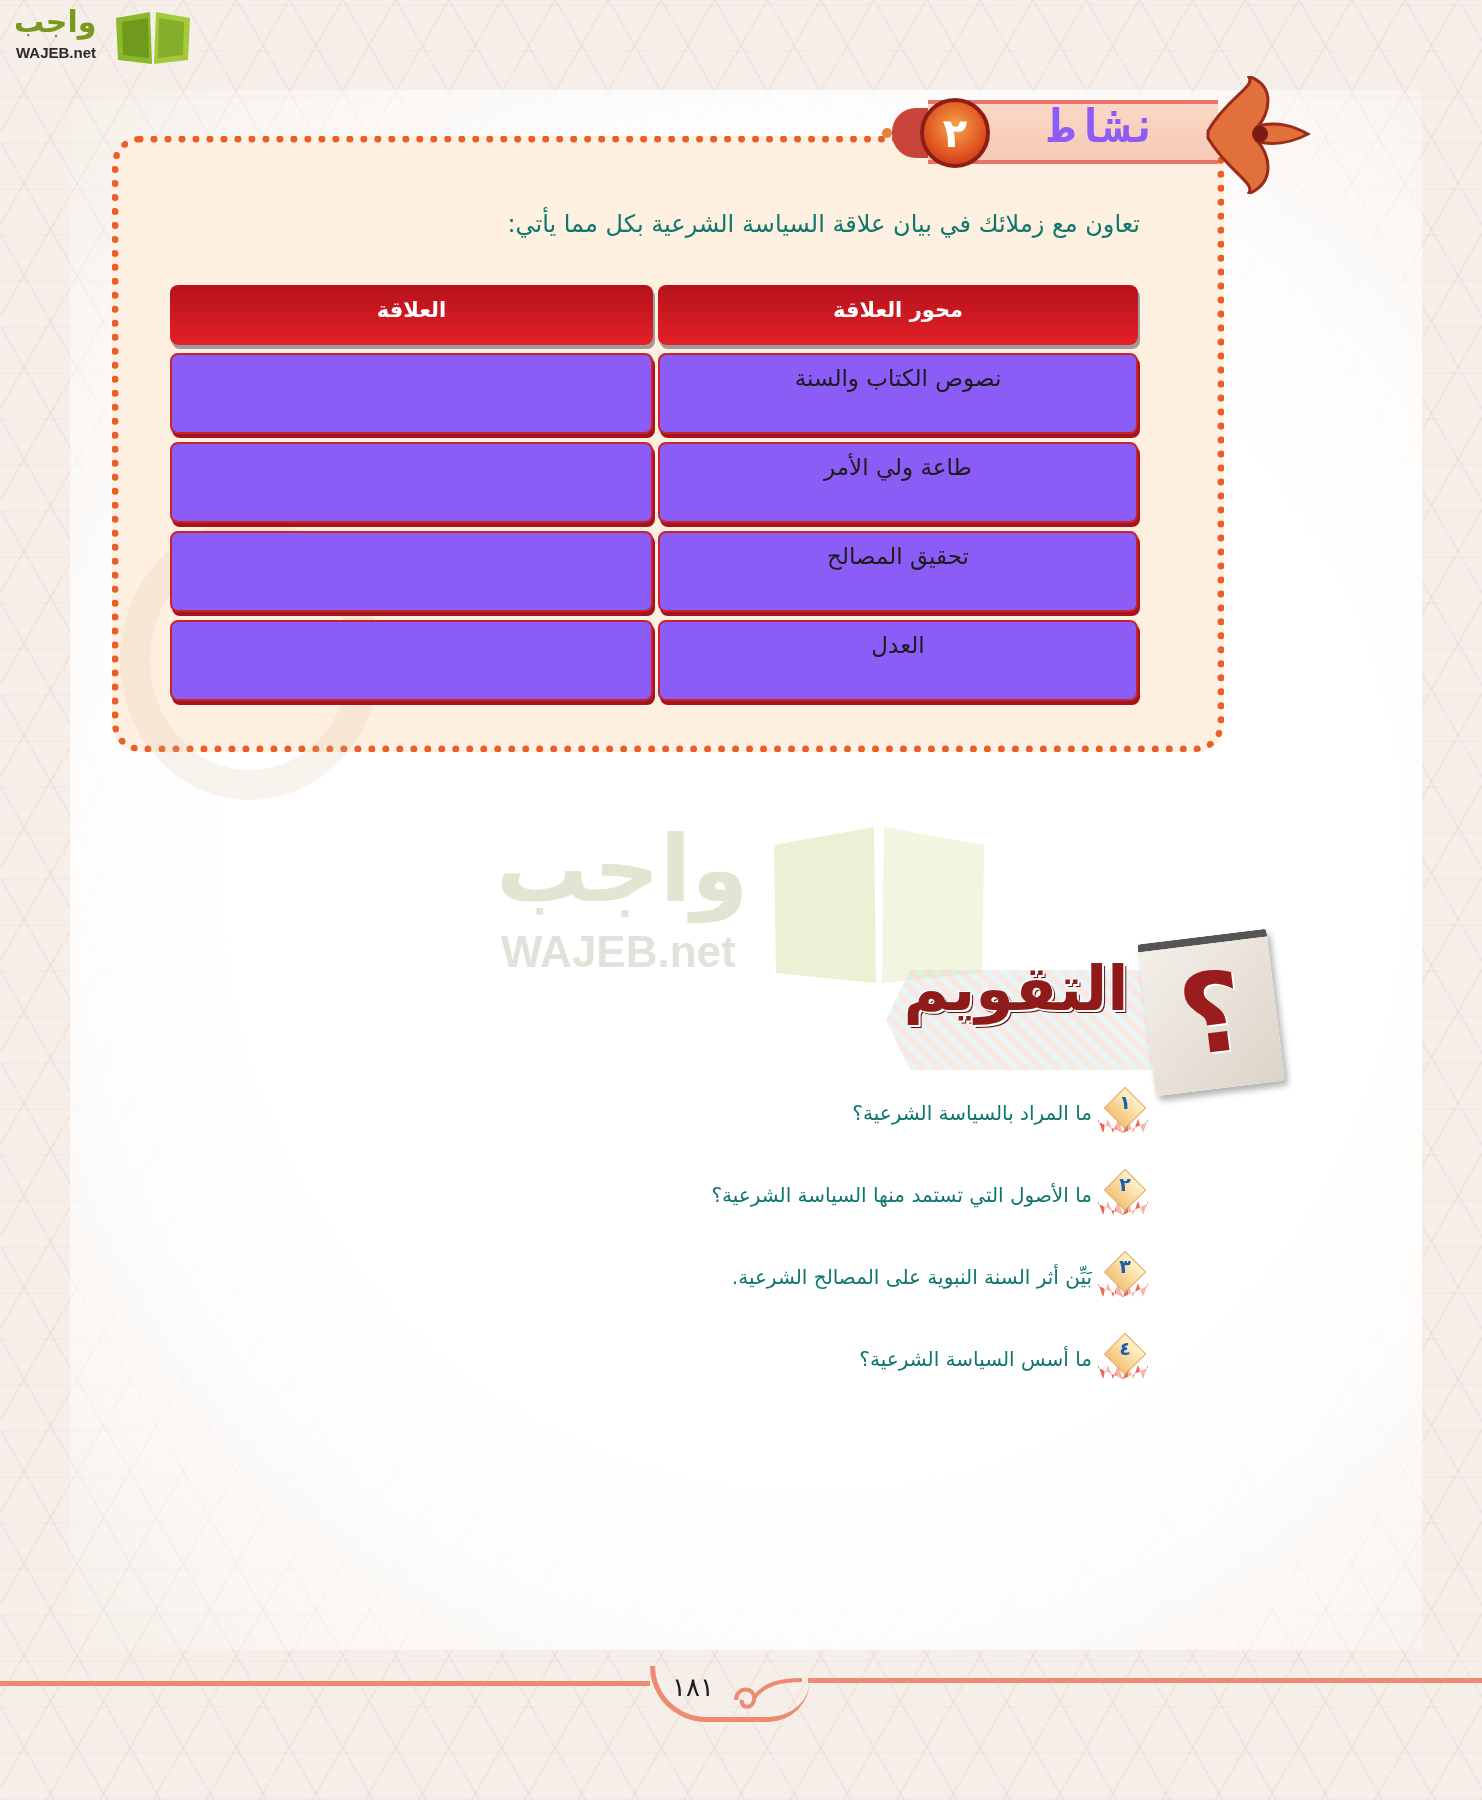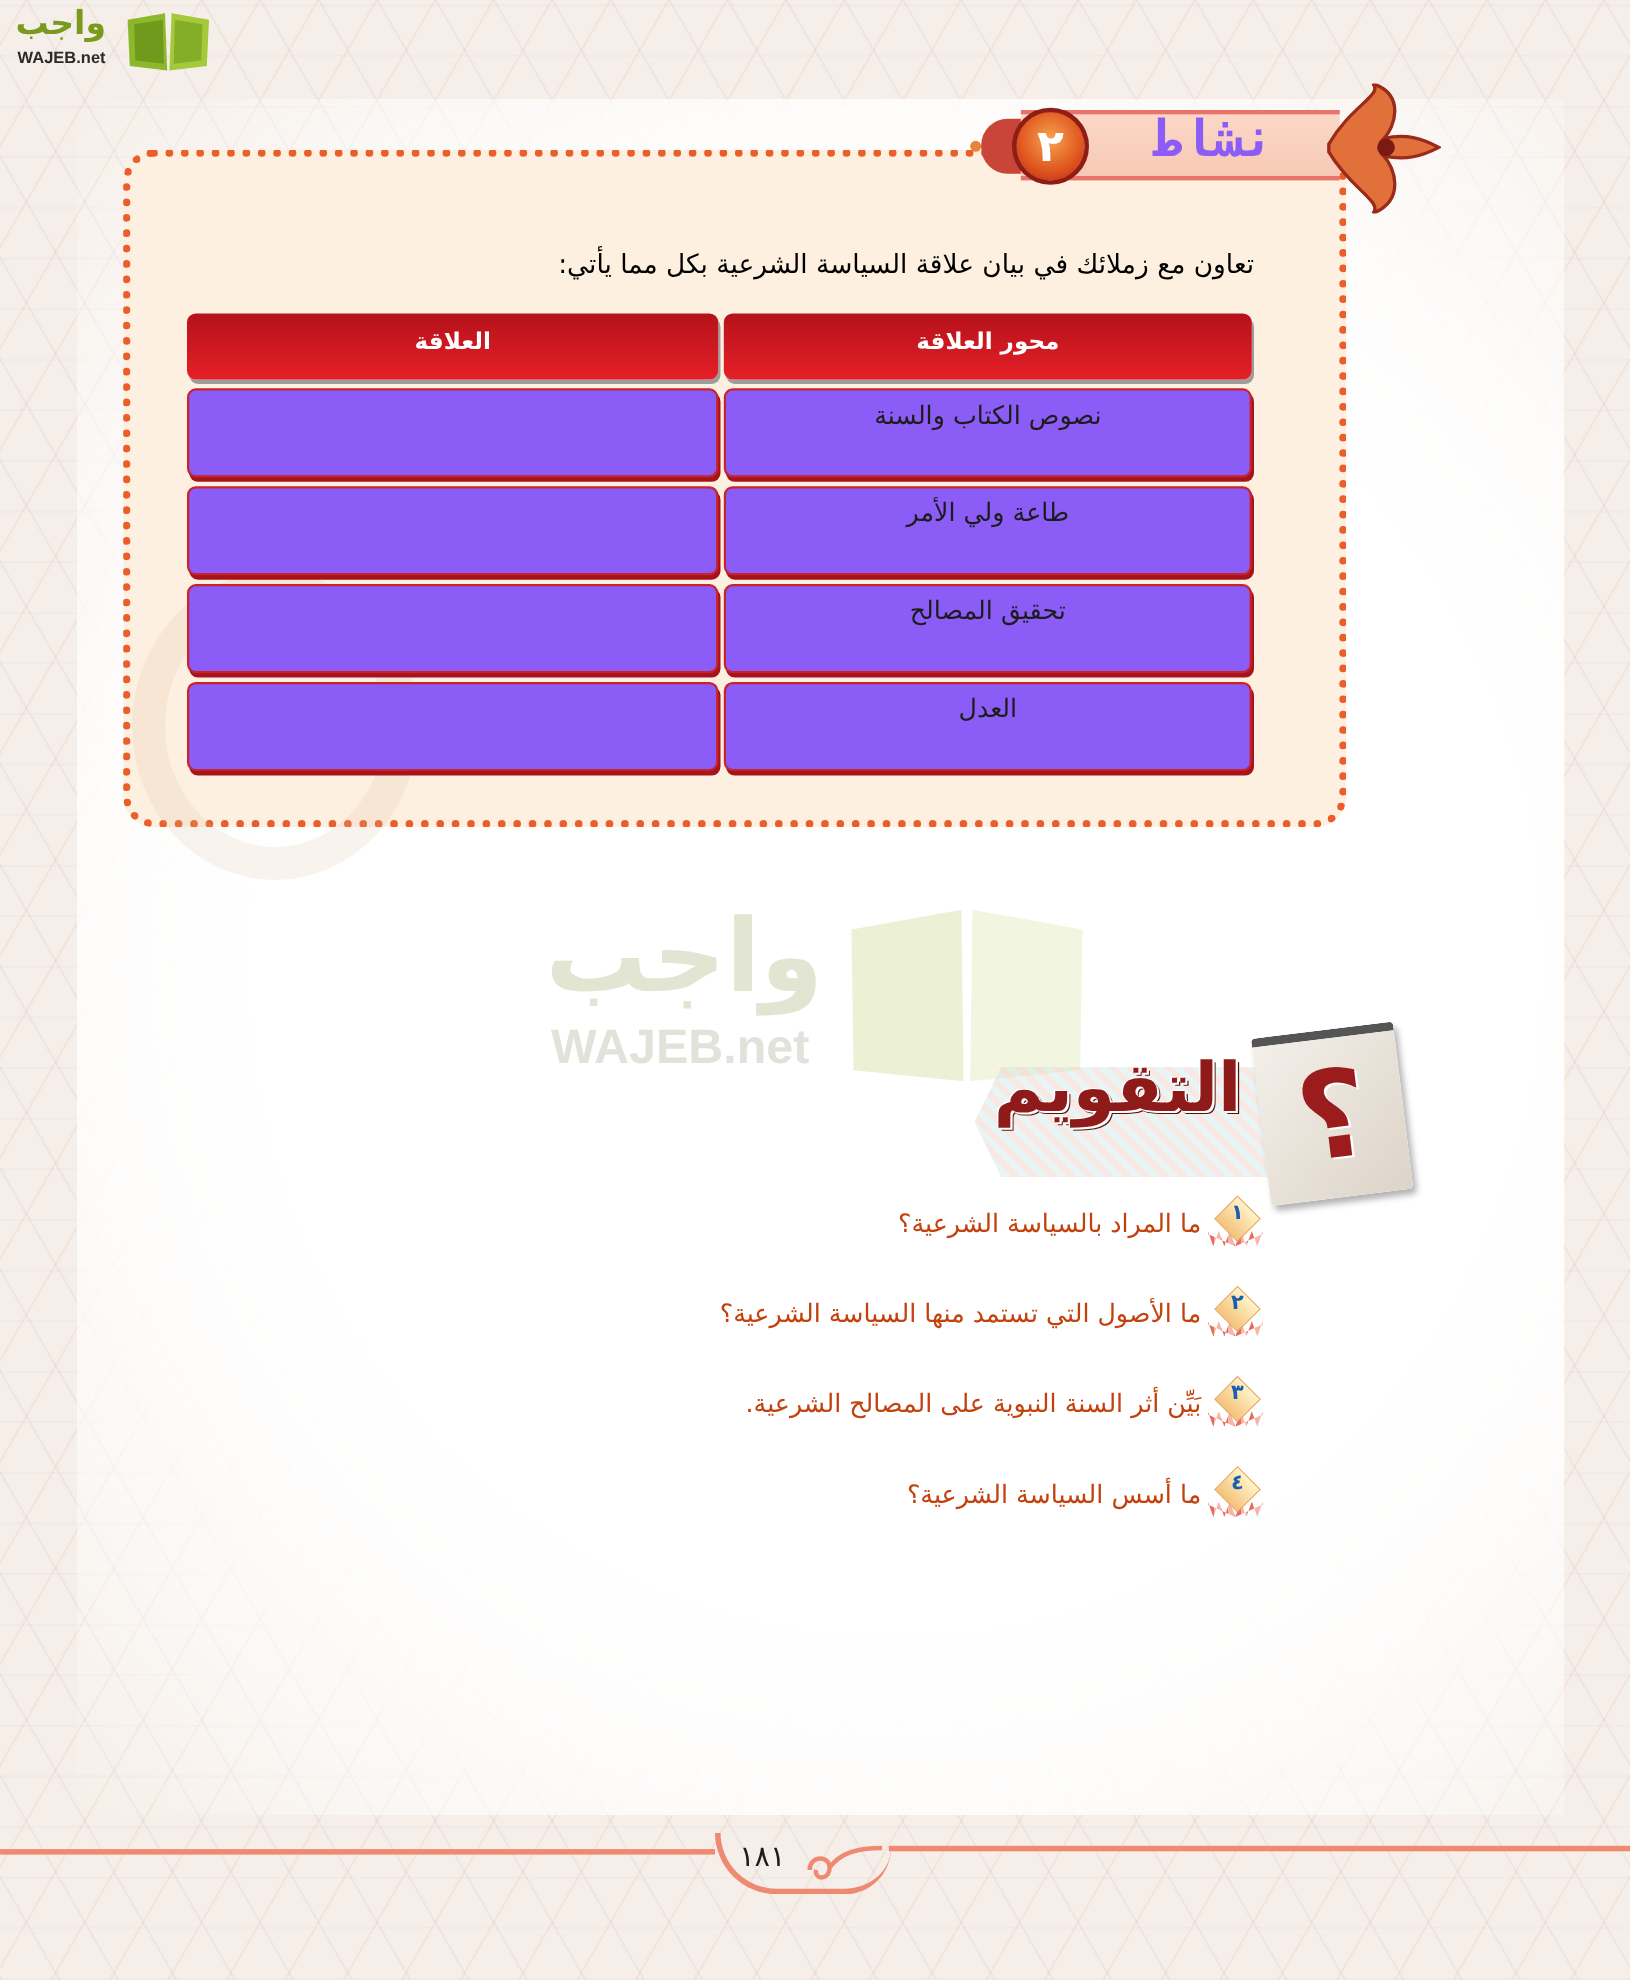--- a/index.html
+++ b/index.html
@@ -56,21 +56,21 @@
     color:#fff; font-size:40px; font-weight:bold; text-align:center; line-height:62px;
   }
   .banner .title {
     position:absolute; left:118px; top:24px; width:210px; height:64px;
     font-size:46px; font-weight:bold; color:#8b5cf6; text-align:center; line-height:60px; direction:rtl;font-family:Liberation Mono, monospace;
   }
   .banner .orn { position:absolute; left:318px; top:0; width:112px; height:118px; }
 
   .instruction {
     position:absolute; right:342px; top:210px; width:800px;
-    direction:rtl; text-align:right; color:#000000; font-size:24px;margin-top:16px;
+    direction:rtl; text-align:right; color:#0f766e; font-size:24px;
   }
 
   
   .table { position:absolute; left:170px; top:285px; width:968px; }
   .trow { position:relative; height:81px; margin-bottom:8px; }
   .trow.head { height:60px; margin-bottom:8px; }
   .cell {
     position:absolute; top:0; height:100%; box-sizing:border-box; border-radius:8px;
   }
   .cell.right { right:0; width:480px; }
@@ -124,21 +124,21 @@
   }
   .q .badge .n {
     position:absolute; left:12px; top:0; width:30px; text-align:center;
     color:#1a5fae; font-weight:bold; font-size:19px;
   }
   .q .badge .zig {
     position:absolute; left:0; top:28px; width:50px; height:14px;
     background:repeating-linear-gradient(90deg,#e86a5c 0 6px, #f6b5a8 6px 12px);
     clip-path:polygon(0 0,10% 100%,20% 0,30% 100%,40% 0,50% 100%,60% 0,70% 100%,80% 0,90% 100%,100% 0,100% 20%,50% 100%,0 20%);
   }
-  .q .text { font-size:23px; color:#c2410c; }
+  .q .text { font-size:20px; color:#0f766e; }
 
   
   .footer-line-l { position:absolute; left:0; top:1681px; width:650px; height:5px; background:#ee8a72; }
   .footer-line-r { position:absolute; left:808px; top:1678px; width:674px; height:5px; background:#ee8a72; }
   .footer-cup {
     position:absolute; left:650px; top:1666px; width:160px; height:56px;
     border-bottom:5px solid #ee8a72; border-left:5px solid #ee8a72; border-radius:0 0 60px 80px; box-sizing:border-box;
   }
   .page-num { position:absolute; left:672px; top:1672px; font-size:26px; color:#1c1c1c; font-family:"DejaVu Serif", serif; }
   .swirl { position:absolute; left:730px; top:1676px; width:76px; height:40px; }

